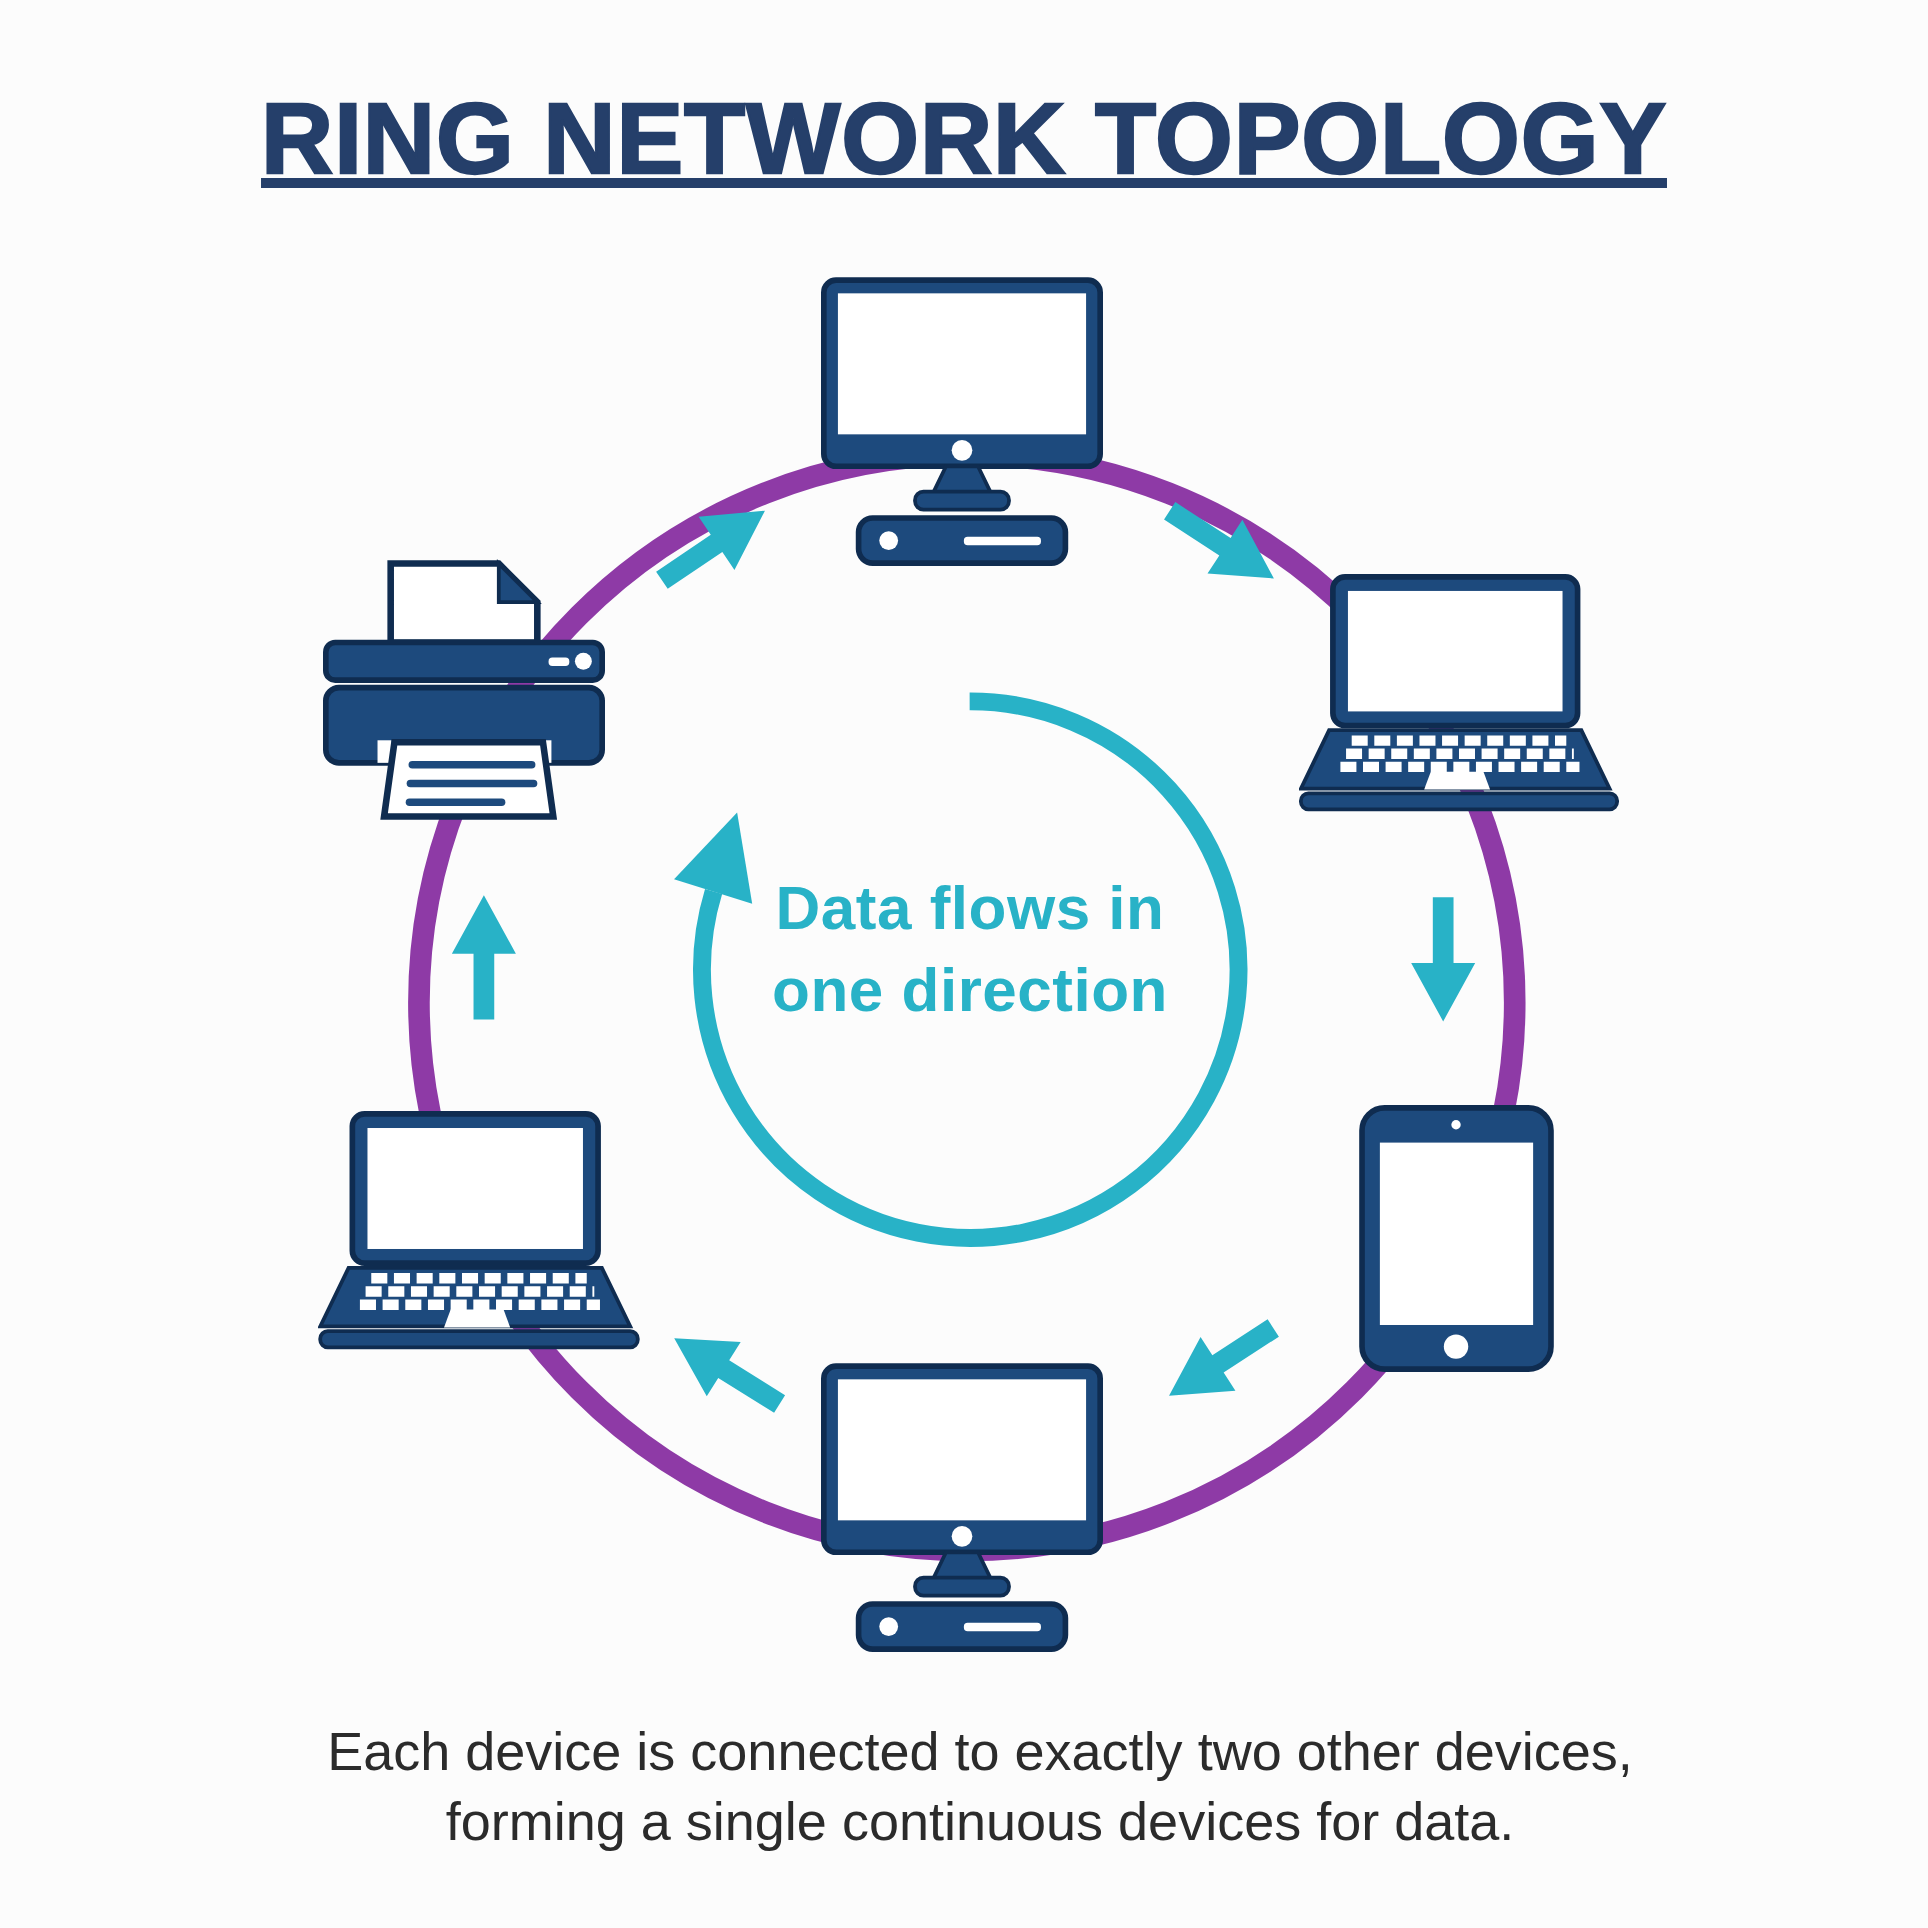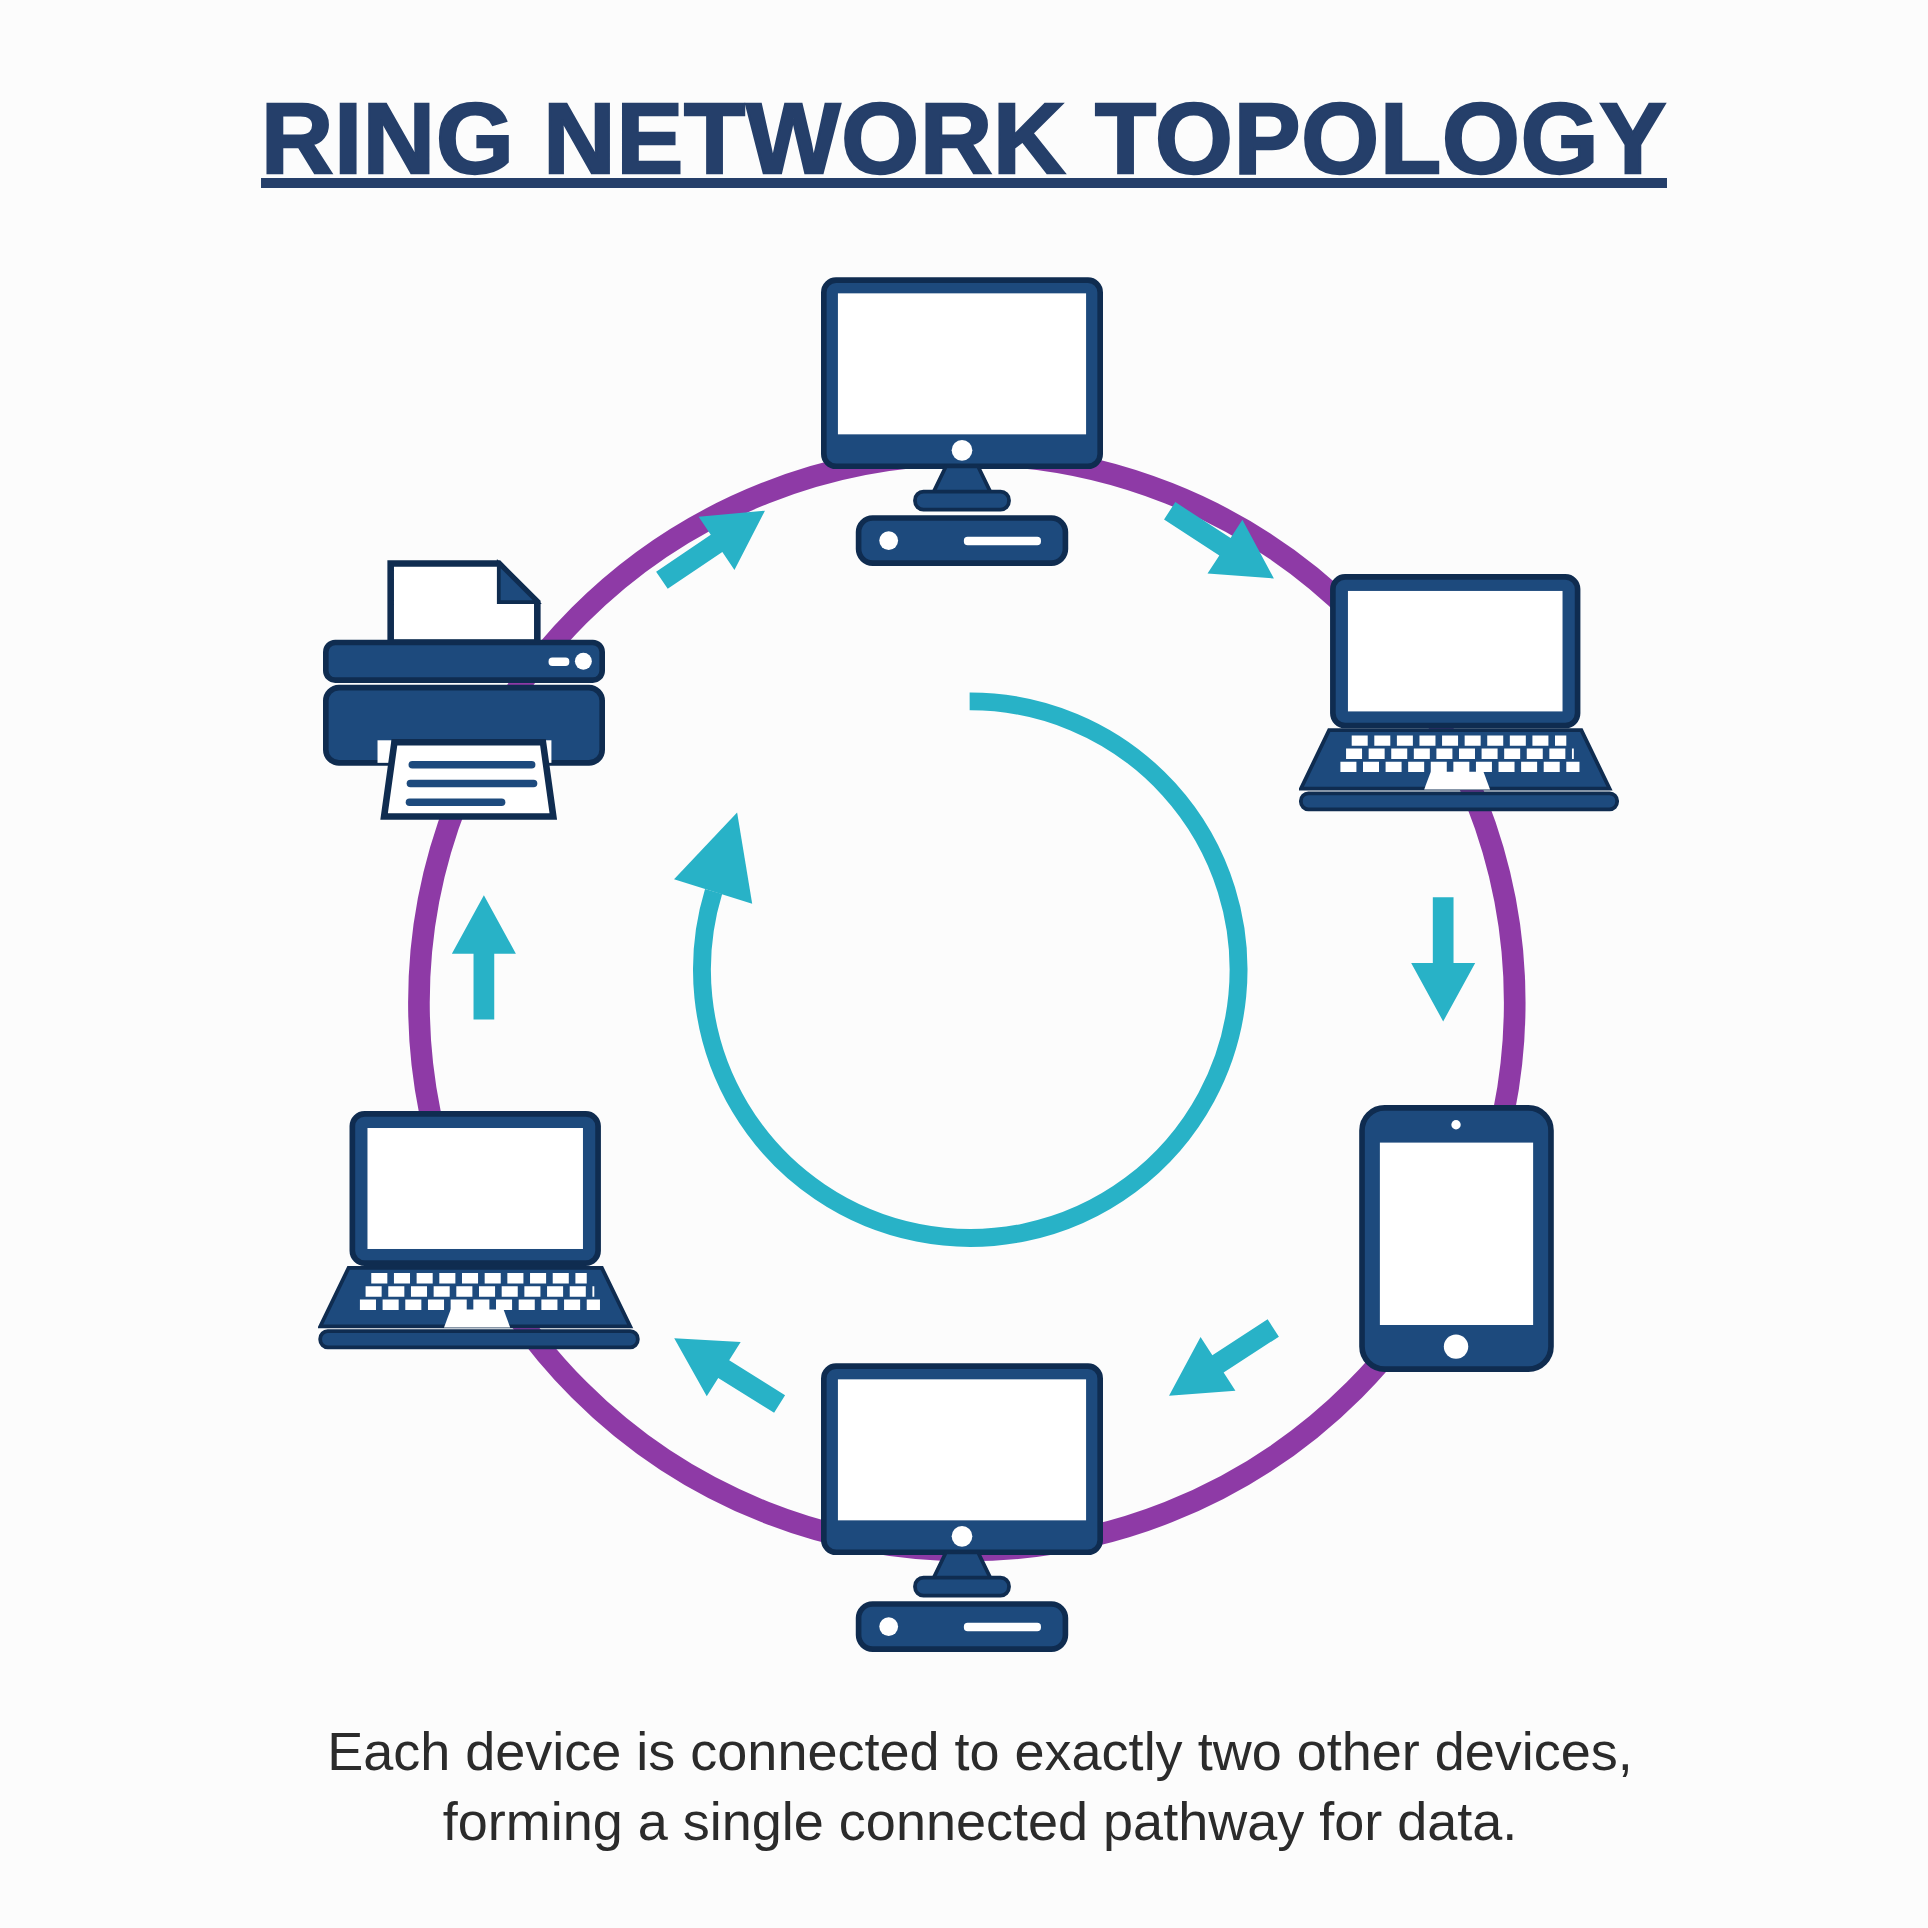--- a/index.html
+++ b/index.html
@@ -161,20 +161,24 @@
     <rect class="white-shape" x="240" y="108" width="22" height="9" rx="4"></rect>
     <circle class="white-shape" cx="277" cy="112" r="9"></circle>
     <rect class="white-shape" x="58" y="196" width="15" height="24"></rect>
     <rect class="white-shape" x="228" y="196" width="15" height="24"></rect>
     <polygon class="white-outlined" points="76,198 234,198 245,277 65,277"></polygon>
     <path class="paper-line" d="M95 222 H222"></path>
     <path class="paper-line" d="M93 242 H224"></path>
     <path class="paper-line" d="M92 262 H190"></path>
   </svg>
 
+  <div class="center-label">
+    <div>Data flows in</div>
+    <div>one direction</div>
+  </div>
 
   <div class="caption">
     <div>Each device is connected to exactly two other devices,</div>
-    <div>forming a single connected pathway for data.</div>
+    <div>forming a single continuous devices for data.</div>
   </div>
 
 </div>
 
 
 </body></html>

